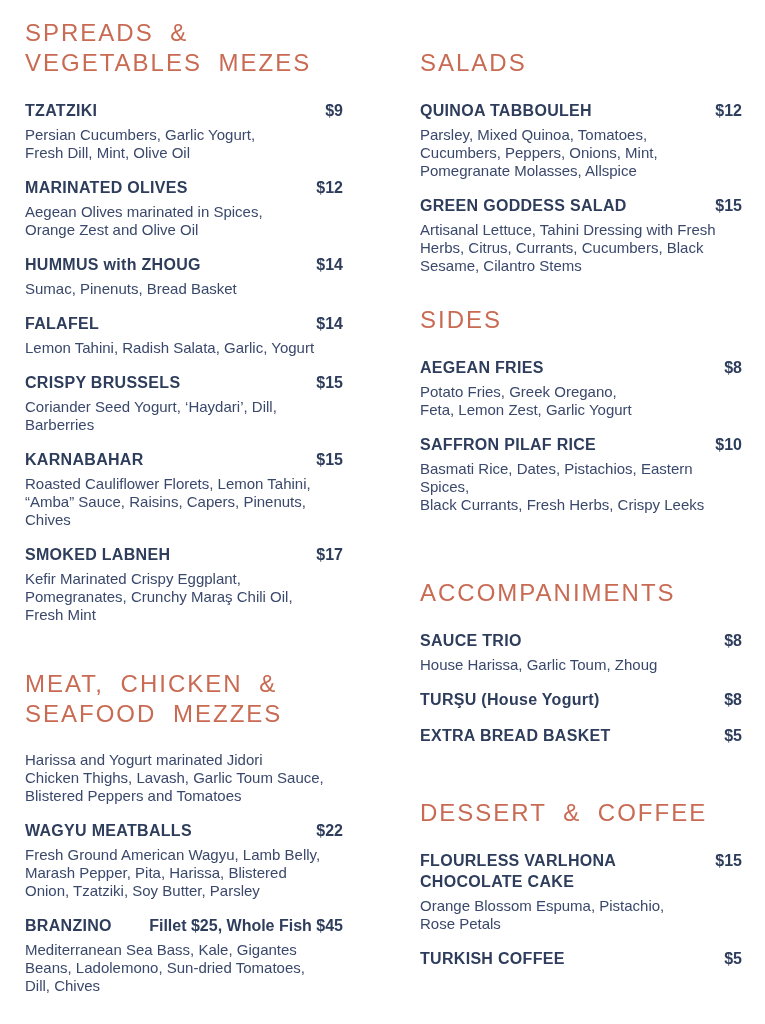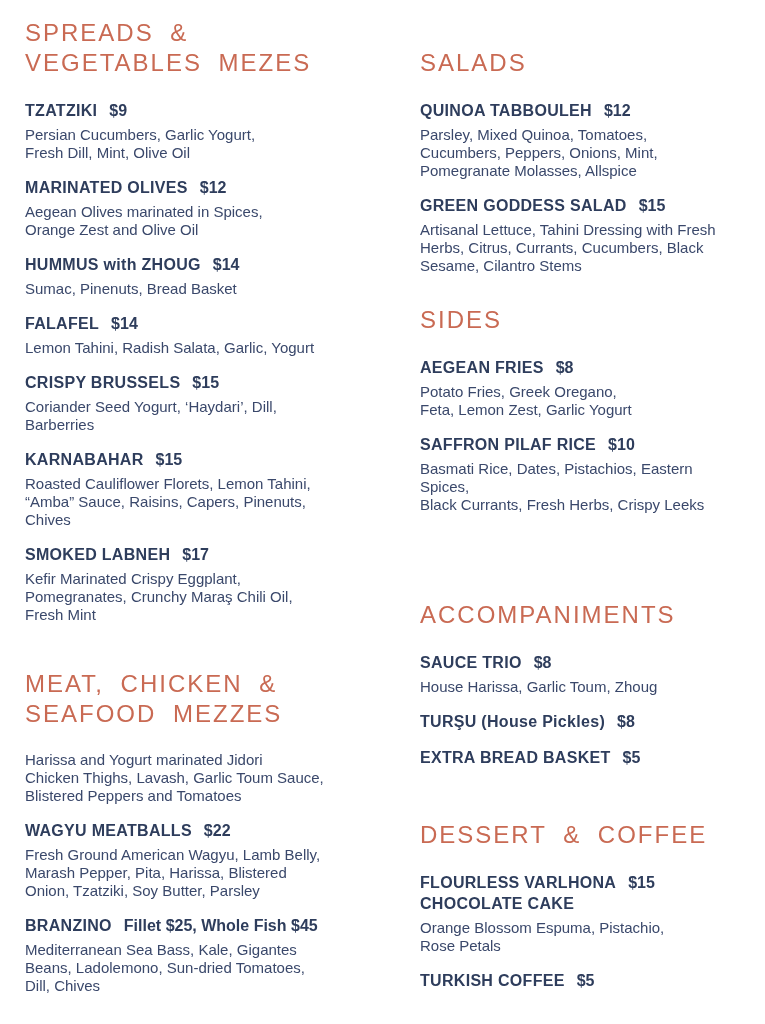--- a/index.html
+++ b/index.html
@@ -31,20 +31,21 @@
     font-weight: 400;
     letter-spacing: 2px;
     word-spacing: 8px;
     color: var(--accent, #C96A53);
     white-space: pre-line;
   }
 
   .item { margin-bottom: 15px; }
   .row {
     display: flex;
+    justify-content: space-between;
     align-items: flex-start;
   }
   .nm {
     font-size: 16px;
     font-weight: 700;
     line-height: 21px;
     letter-spacing: 0.3px;
     color: var(--ink, #2E3D5C);
     white-space: pre-line;
   }
@@ -214,34 +215,34 @@
       <div class="item">
         <div class="row">
           <span class="nm">SAFFRON PILAF RICE</span>
           <span class="pr">$10</span>
         </div>
         <p class="ds">Basmati Rice, Dates, Pistachios, Eastern Spices,
 Black Currants, Fresh Herbs, Crispy Leeks</p>
       </div>
     </section>
 
-    <section style="margin-top:86px">
+    <section style="margin-top:64px">
       <h2 class="sec-title">ACCOMPANIMENTS</h2>
 
       <div class="item">
         <div class="row">
           <span class="nm">SAUCE TRIO</span>
           <span class="pr">$8</span>
         </div>
         <p class="ds">House Harissa, Garlic Toum, Zhoug</p>
       </div>
 
       <div class="item">
         <div class="row">
-          <span class="nm">TURŞU (House Pickles)</span>
+          <span class="nm">TURŞU (House Yogurt)</span>
           <span class="pr">$8</span>
         </div>
       </div>
 
       <div class="item">
         <div class="row">
           <span class="nm">EXTRA BREAD BASKET</span>
           <span class="pr">$5</span>
         </div>
       </div>

